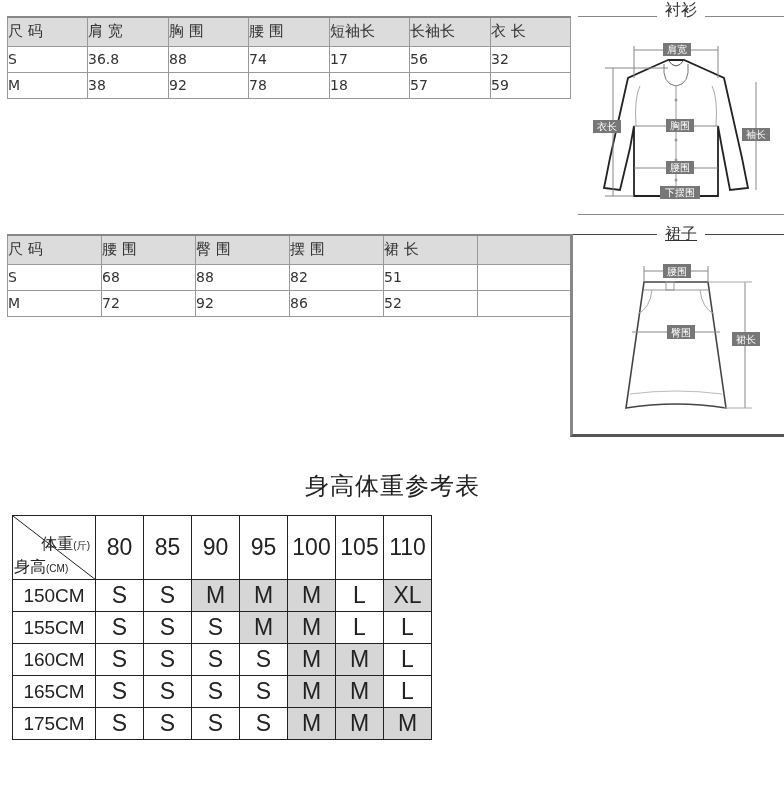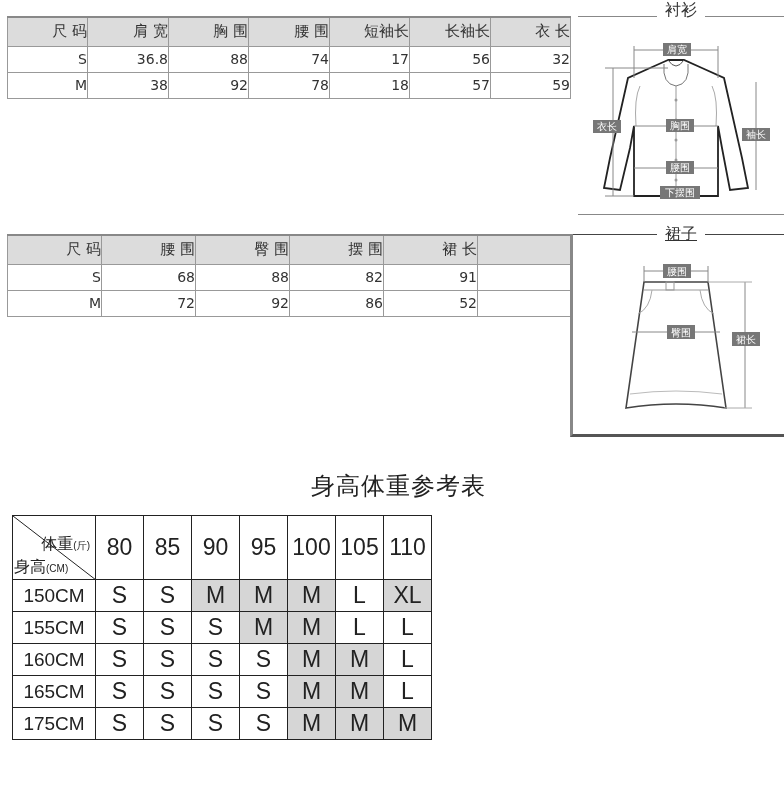--- a/index.html
+++ b/index.html
@@ -2,30 +2,30 @@
 <html><head>
 <meta charset="utf-8">
 <style>
   * { box-sizing: border-box; margin: 0; padding: 0; }
   body { width: 784px; height: 785px; background: #fff; position: relative; overflow: hidden;
          font-family: "DejaVu Sans", "Liberation Sans", sans-serif; color: #222; }
   .abs { position: absolute; }
 
   
   table.meas { border-collapse: collapse; position: absolute; table-layout: fixed; }
-  table.meas td { border: 1px solid #999; text-align: right; font-size: 14px; color: #333; height: 26px; }
+  table.meas td { border: 1px solid #999; text-align: left; font-size: 14px; color: #333; height: 26px; }
   table.meas tr.hdr td { background: #dcdcdc; font-size: 15px; height: 29px; border-top: 2px solid #888; }
   table.meas tr:last-child td { border-bottom: 1px solid #999; }
 
   
   .panel-title { position: absolute; font-size: 16px; background: #fff; padding: 0 8px; color: #333; }
   .rule { position: absolute; height: 1px; background: #888; }
 
   
-  .ref-title { position: absolute; left: 305px; top: 470px; font-size: 24px; color: #222; letter-spacing: 1px; margin-left: 6px; }
+  .ref-title { position: absolute; left: 305px; top: 470px; font-size: 24px; color: #222; letter-spacing: 1px; }
   table.ref { position: absolute; left: 12px; top: 515px; border-collapse: collapse; table-layout: fixed; }
   table.ref td { border: 1px solid #222; text-align: center; font-family: "Liberation Sans", sans-serif;
                  font-size: 23px; height: 32px; width: 48px; color: #222; }
   table.ref tr.head td { height: 64px; }
   table.ref td.rowh { width: 83px; font-size: 19px; }
   table.ref td.shade { background: #d6d6d6; }
   table.ref td.corner { position: relative; padding: 0; overflow: hidden; }
   .corner-top { position: absolute; right: 5px; top: 2px; font-size: 16px; margin-top: 16px; }
   .corner-top small, .corner-bot small { font-size: 10px; }
   .corner-bot { position: absolute; left: 1px; bottom: 1px; font-size: 16px; }
@@ -146,21 +146,21 @@
     <td>臀 围</td>
     <td>摆 围</td>
     <td>裙 长</td>
     <td></td>
   </tr>
   <tr>
     <td>S</td>
     <td>68</td>
     <td>88</td>
     <td>82</td>
-    <td>91</td>
+    <td>51</td>
     <td></td>
   </tr>
   <tr>
     <td>M</td>
     <td>72</td>
     <td>92</td>
     <td>86</td>
     <td>52</td>
     <td></td>
   </tr>

